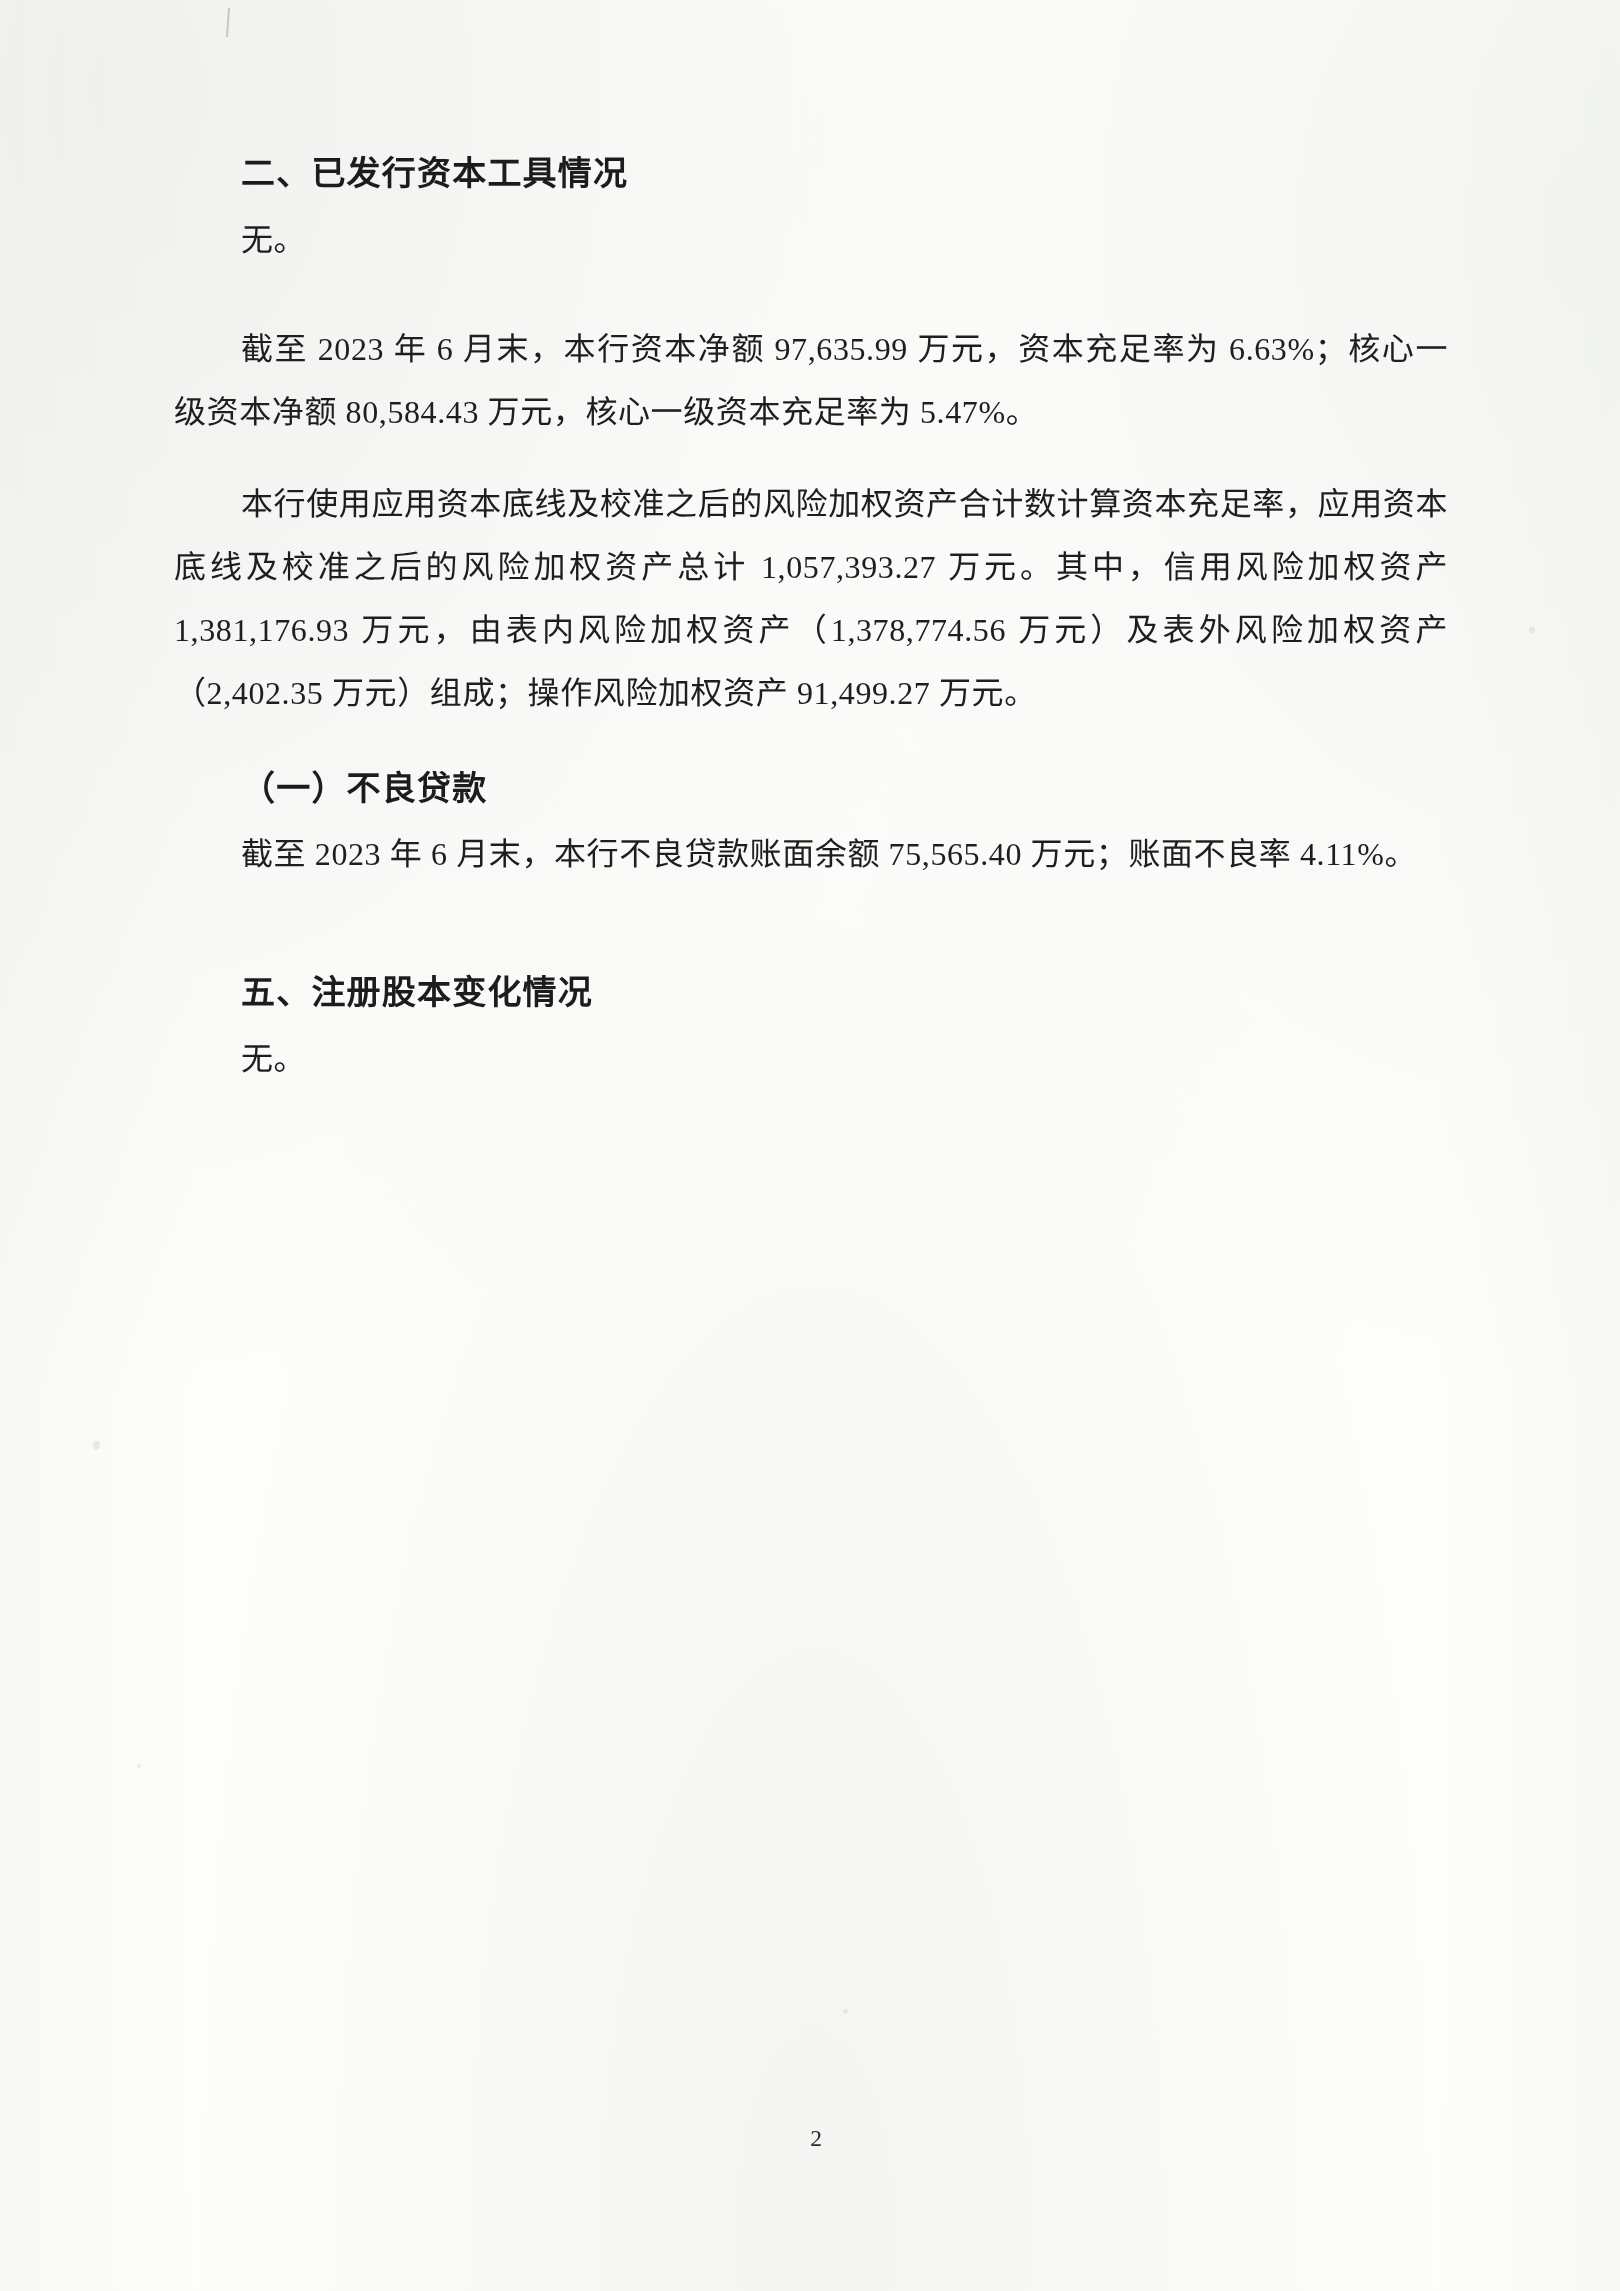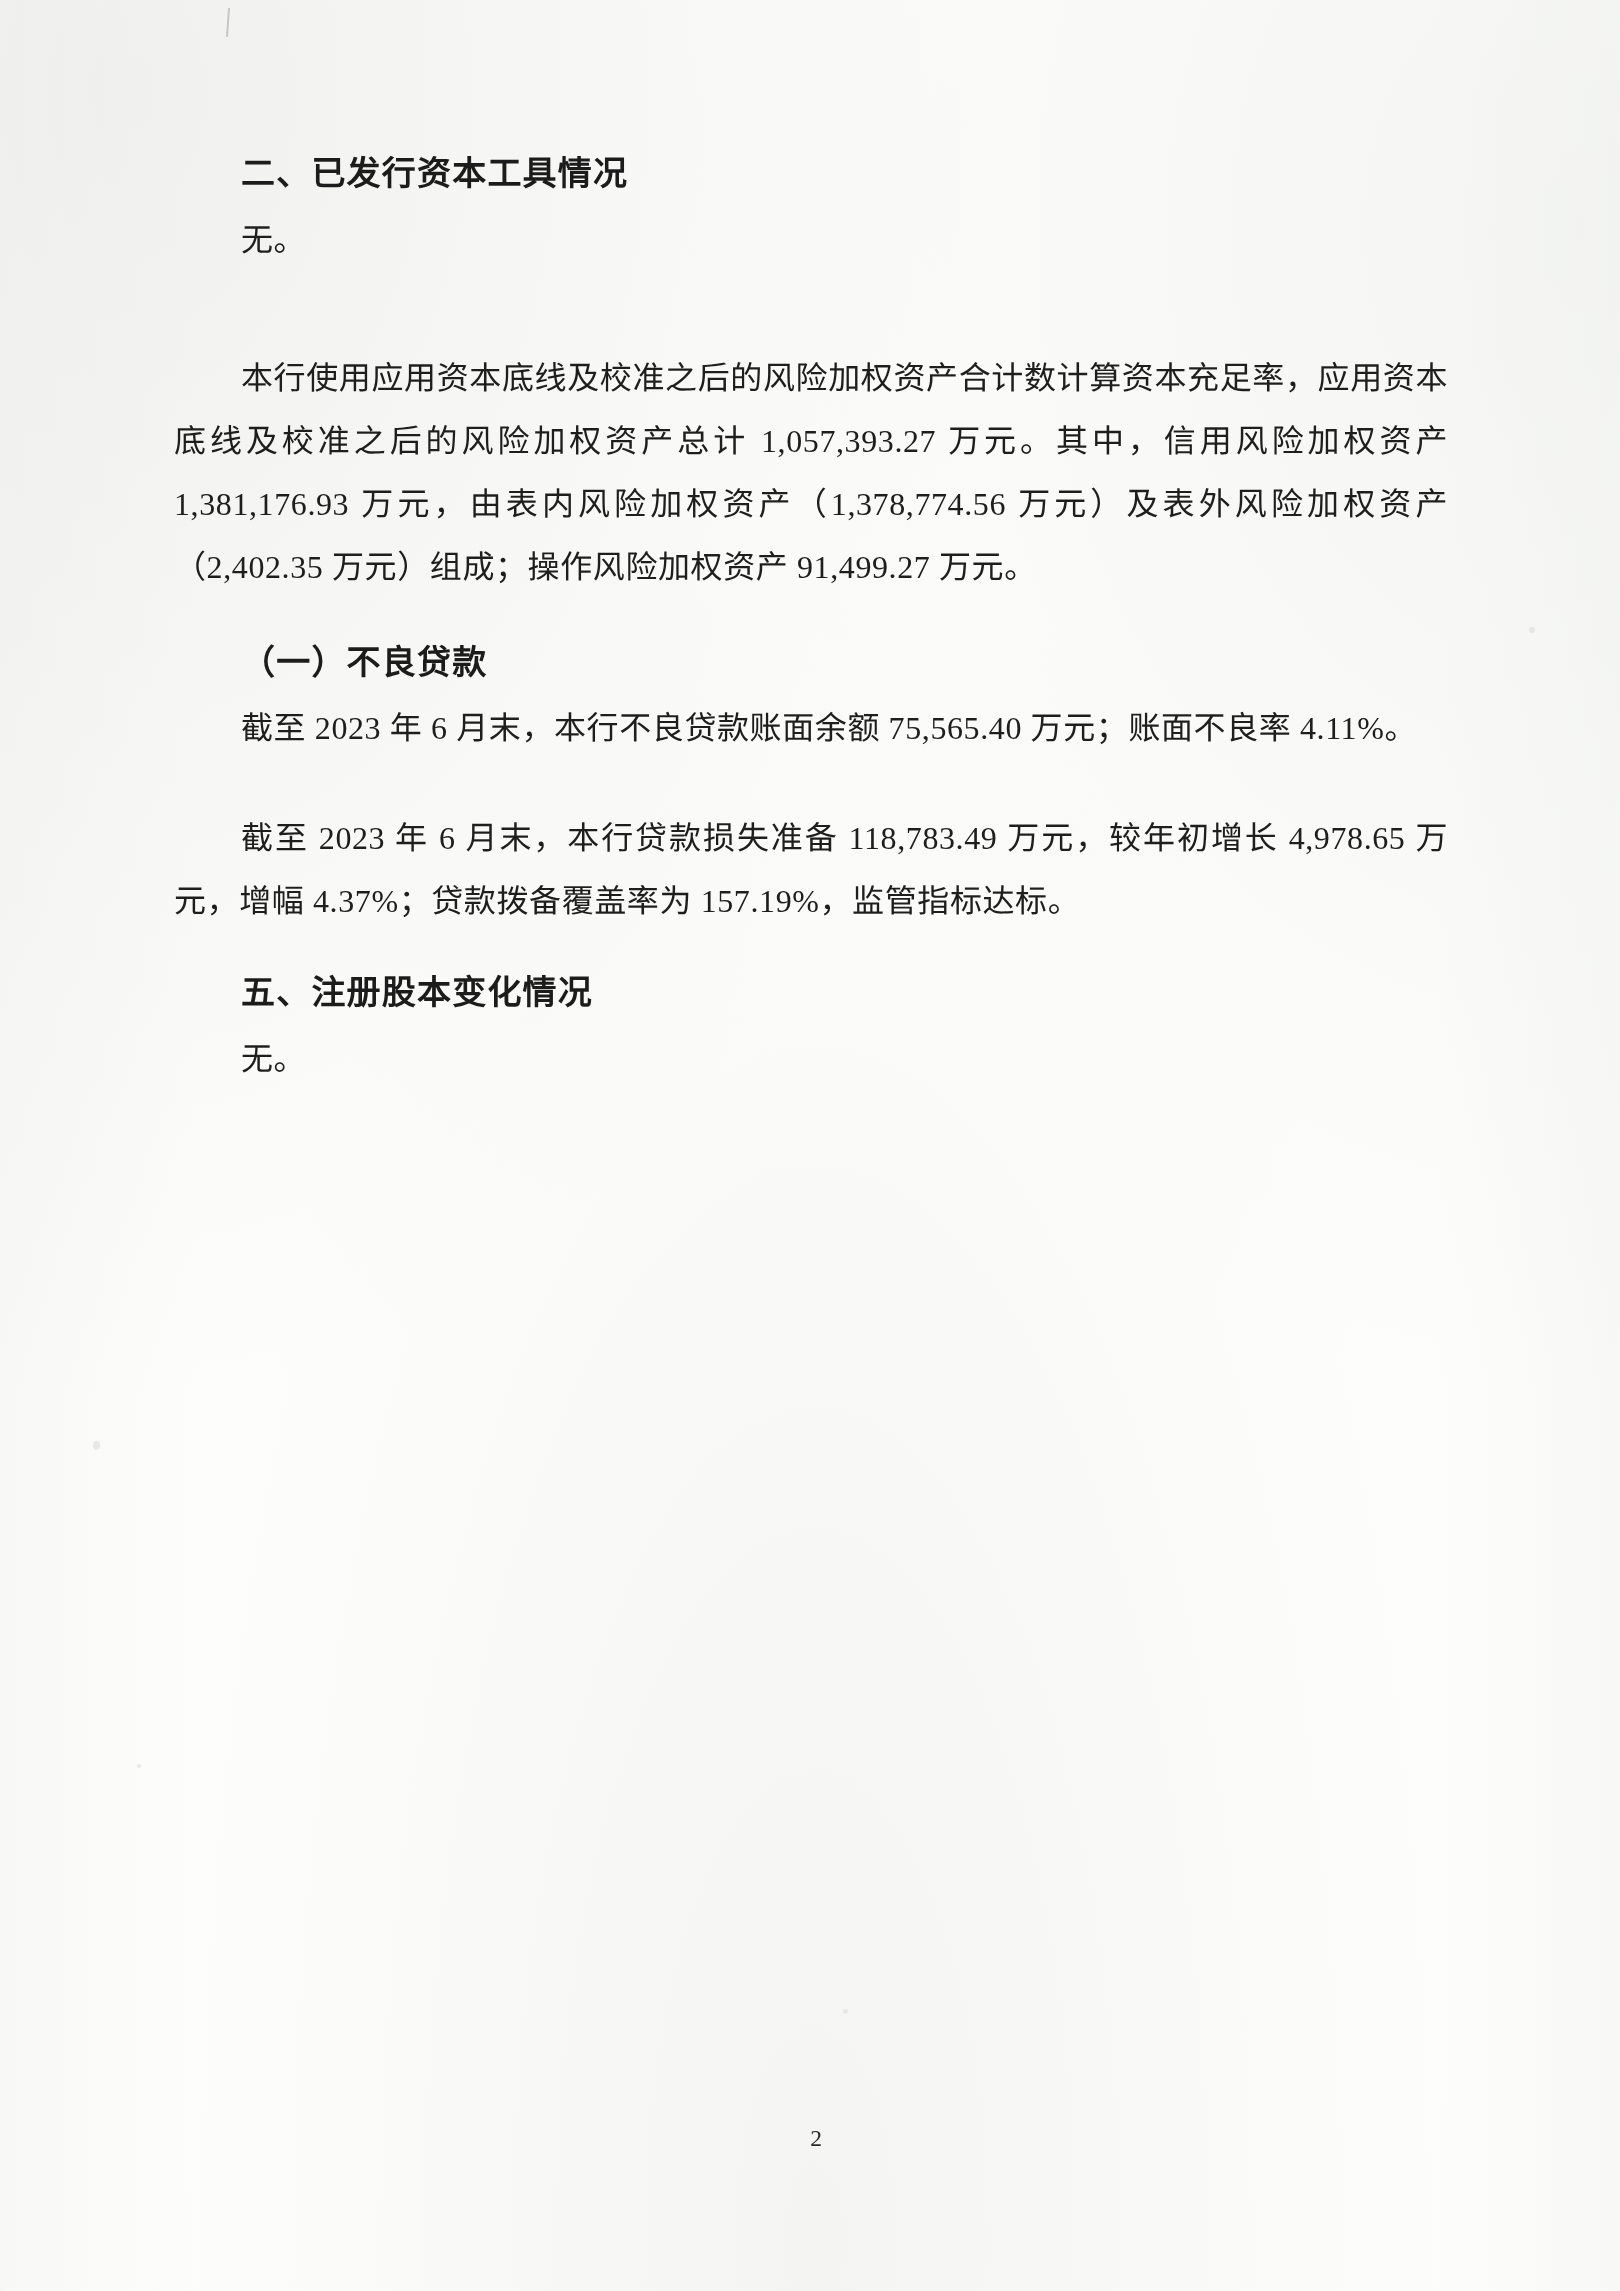--- a/index.html
+++ b/index.html
@@ -104,34 +104,34 @@
 
   <div class="content">
 
     <h2 class="heading">二、已发行资本工具情况</h2>
     <div class="gap-s"></div>
     <p class="para short">无。</p>
 
     <div class="gap-m"></div>
 
     <div class="gap-s"></div>
+    <p class="para">截至 2023 年 6 月末，本行资本净额 97,635.99 万元，资本充足率为 6.63%；核心一级资本净额 80,584.43 万元，核心一级资本充足率为 5.47%。</p>
     <div class="gap-m"></div>
     <p class="para">本行使用应用资本底线及校准之后的风险加权资产合计数计算资本充足率，应用资本底线及校准之后的风险加权资产总计 1,057,393.27 万元。其中，信用风险加权资产 1,381,176.93 万元，由表内风险加权资产（1,378,774.56 万元）及表外风险加权资产（2,402.35 万元）组成；操作风险加权资产 91,499.27 万元。</p>
 
     <div class="gap-m"></div>
 
     <div class="gap-s"></div>
     <h3 class="heading">（一）不良贷款</h3>
     <div class="gap-s"></div>
     <p class="para">截至 2023 年 6 月末，本行不良贷款账面余额 75,565.40 万元；账面不良率 4.11%。</p>
 
     <div class="gap-m"></div>
 
     <div class="gap-s"></div>
-    <p class="para">截至 2023 年 6 月末，本行贷款损失准备 118,783.49 万元，较年初增长 4,978.65 万元，增幅 4.37%；贷款拨备覆盖率为 157.19%，监管指标达标。</p>
 
     <div class="gap-l"></div>
 
     <h2 class="heading">五、注册股本变化情况</h2>
     <div class="gap-s"></div>
     <p class="para short">无。</p>
 
   </div>
 
   <div class="page-number">2</div>

